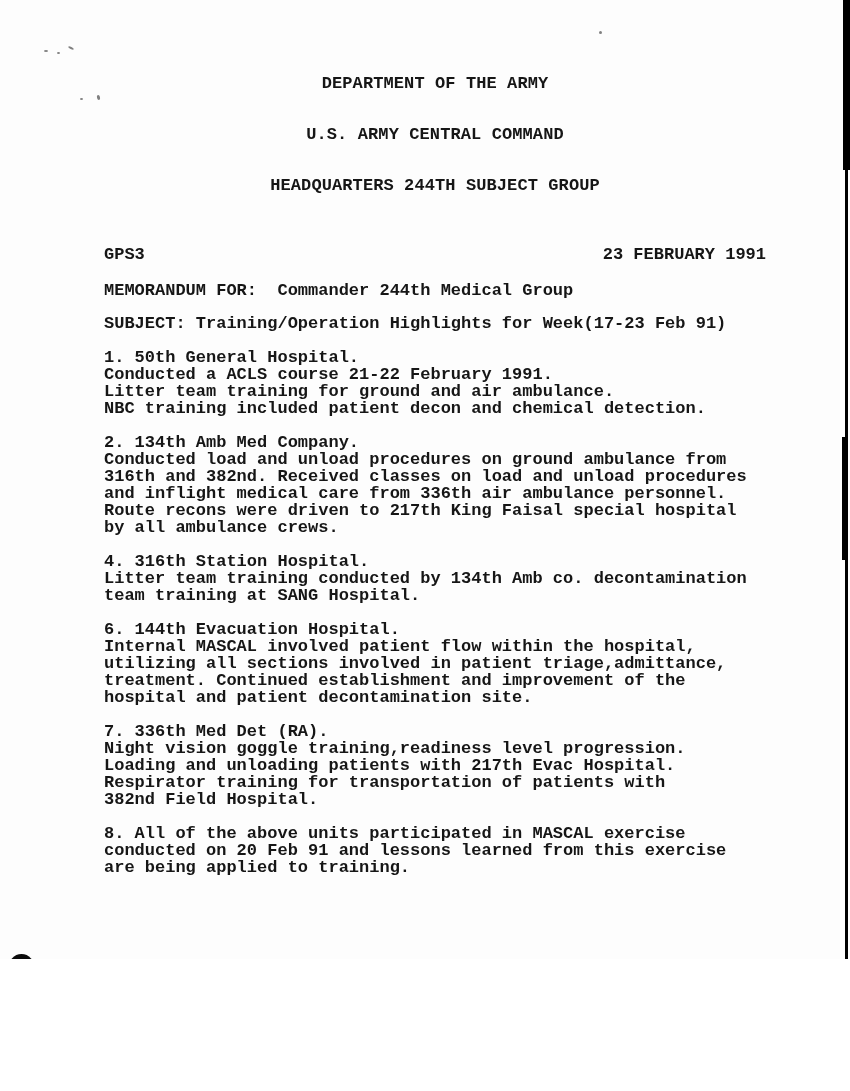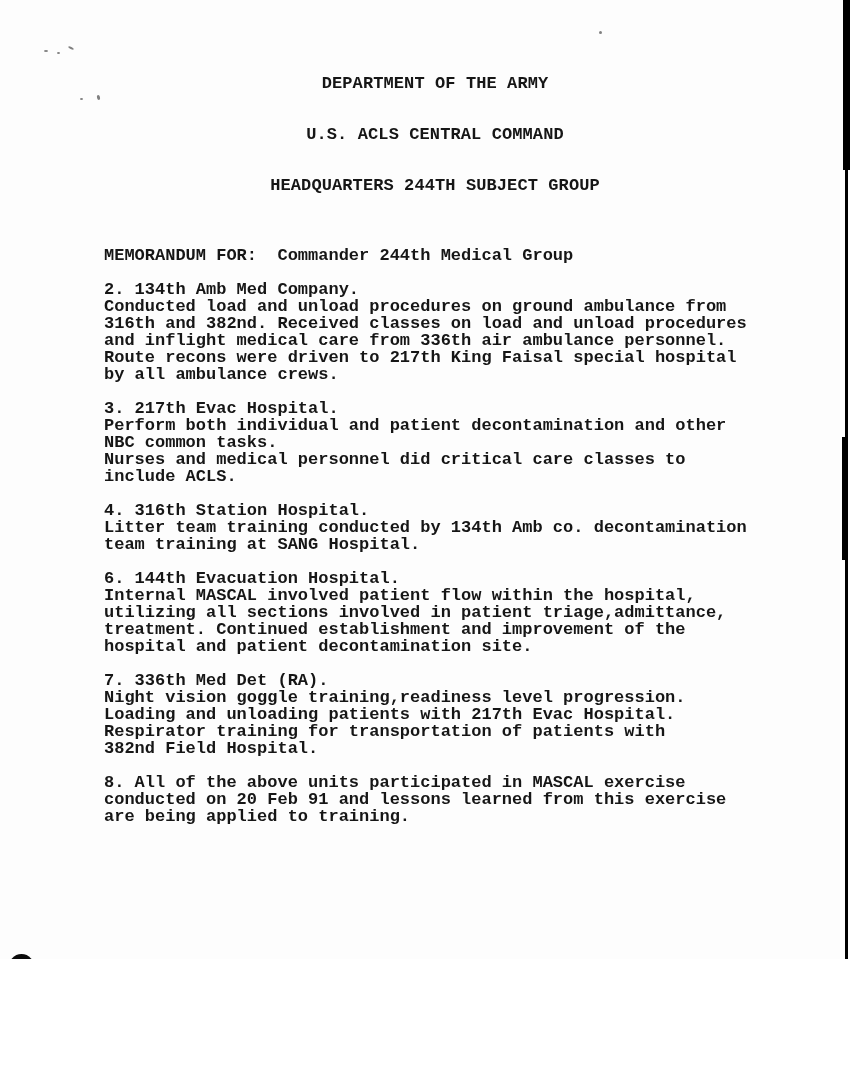--- a/index.html
+++ b/index.html
@@ -72,39 +72,43 @@
 </style>
 </head>
 <body>
 
 <div class="page">
 
   <div class="content">
 
     <div class="letterhead">
       <div>DEPARTMENT OF THE ARMY</div>
-      <div>U.S. ACLS CENTRAL COMMAND</div>
+      <div>U.S. ARMY CENTRAL COMMAND</div>
       <div>HEADQUARTERS 244TH SUBJECT GROUP</div>
     </div>
 
+    <div class="refline">
+      <span>GPS3</span>
+      <span>23 FEBRUARY 1991</span>
+    </div>
 
     <div class="memo-for">MEMORANDUM FOR:  Commander 244th Medical Group</div>
 
+    <div class="subject">SUBJECT: Training/Operation Highlights for Week(17-23 Feb 91)</div>
 
+    <div class="para first">1. 50th General Hospital.
+Conducted a ACLS course 21-22 February 1991.
+Litter team training for ground and air ambulance.
+NBC training included patient decon and chemical detection.</div>
     <div class="para">2. 134th Amb Med Company.
 Conducted load and unload procedures on ground ambulance from
 316th and 382nd. Received classes on load and unload procedures
 and inflight medical care from 336th air ambulance personnel.
 Route recons were driven to 217th King Faisal special hospital
 by all ambulance crews.</div>
-    <div class="para">3. 217th Evac Hospital.
-Perform both individual and patient decontamination and other
-NBC common tasks.
-Nurses and medical personnel did critical care classes to
-include ACLS.</div>
     <div class="para">4. 316th Station Hospital.
 Litter team training conducted by 134th Amb co. decontamination
 team training at SANG Hospital.</div>
     <div class="para">6. 144th Evacuation Hospital.
 Internal MASCAL involved patient flow within the hospital,
 utilizing all sections involved in patient triage,admittance,
 treatment. Continued establishment and improvement of the
 hospital and patient decontamination site.</div>
     <div class="para">7. 336th Med Det (RA).
 Night vision goggle training,readiness level progression.

